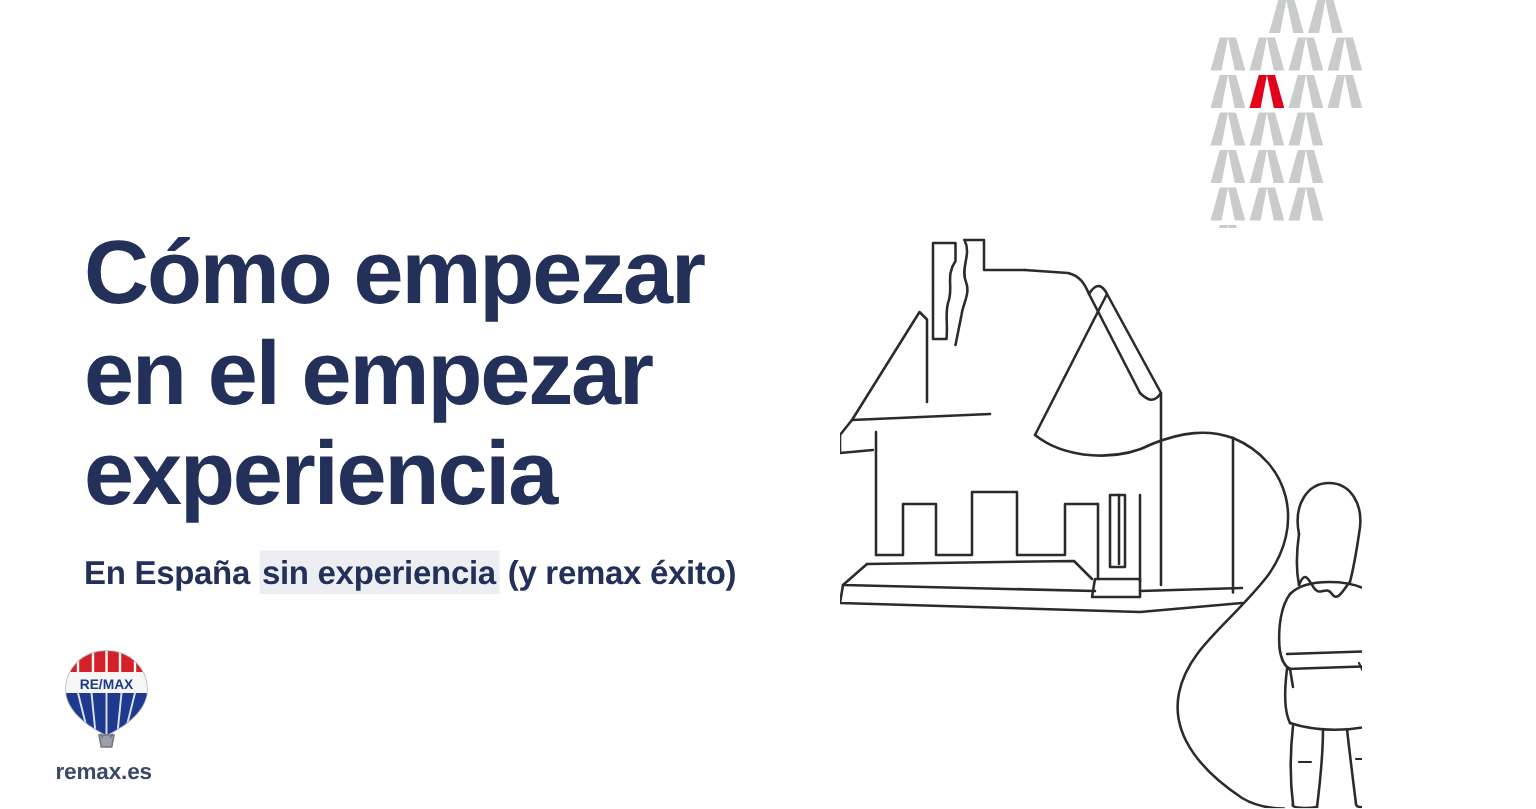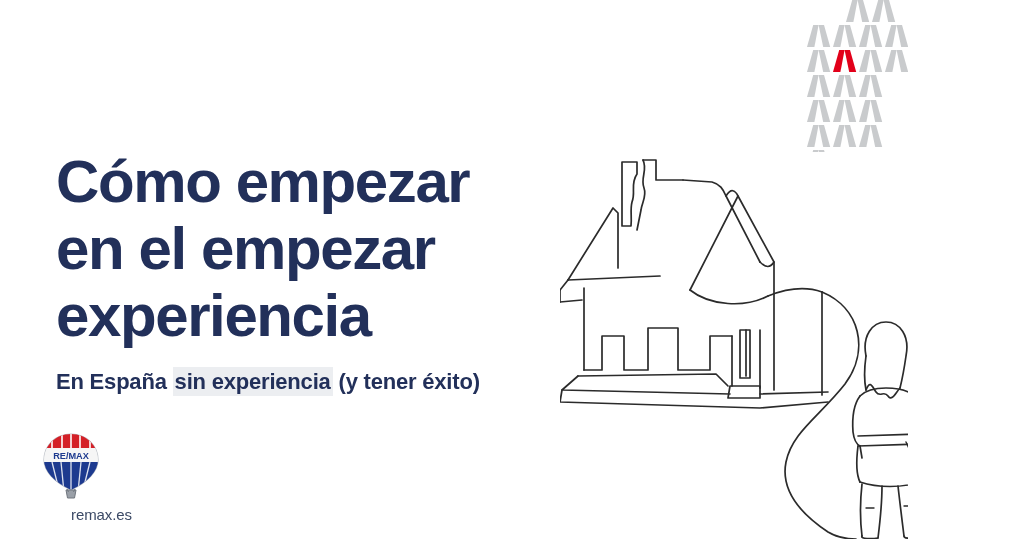--- a/index.html
+++ b/index.html
@@ -59,33 +59,33 @@
     background: #eceef1;
     padding: 2px 2px;
   }
 
   
   #brand-logo {
     position: absolute;
     left: 36px;
     top: 432px;
     width: 120px;
-    text-align: center;
+    text-align: left;
   }
   #balloon-icon {
     display: block;
     margin-left: 4px;
   }
   #brand-url {
     display: block;
     margin-top: 2px;
-    margin-left: 11px;
+    margin-left: 1px;
     color: #3c4a66;
     font-size: 15px;
-    font-weight: normal;
+    font-weight: bold;
     letter-spacing: -0.1px;
   }
 
   
   #illustration {
     position: absolute;
     left: 560px;
     top: 140px;
     width: 464px;
     height: 399px;
@@ -165,21 +165,21 @@
       </g>
     </svg>
   </div>
 
   <div id="headline-block">
     <h1 id="page-title">
       <span class="tline">Cómo empezar</span>
       <span class="tline">en el empezar</span>
       <span class="tline">experiencia</span>
     </h1>
-    <p id="page-subtitle"><span>En España </span><span class="hl">sin experiencia</span><span> (y tener éxito)</span></p>
+    <p id="page-subtitle"><span>En España </span><span class="hl">sin experiencia</span><span> (y remax éxito)</span></p>
   </div>
 
   <div id="brand-logo">
     <svg id="balloon-icon" width="62" height="72" viewBox="0 0 62 72" xmlns="http://www.w3.org/2000/svg" aria-hidden="true">
 
       <path d="M31 2 C46.5 2 58 13.5 58 28 C58 39 48 50 31 58 C14 50 4 39 4 28 C4 13.5 15.5 2 31 2 Z" fill="#f4f4f4" stroke="#b9bdc4" stroke-width="1.2"></path>
 
       <clipPath id="envclip">
         <path d="M31 2 C46.5 2 58 13.5 58 28 C58 39 48 50 31 58 C14 50 4 39 4 28 C4 13.5 15.5 2 31 2 Z"></path>
       </clipPath>

